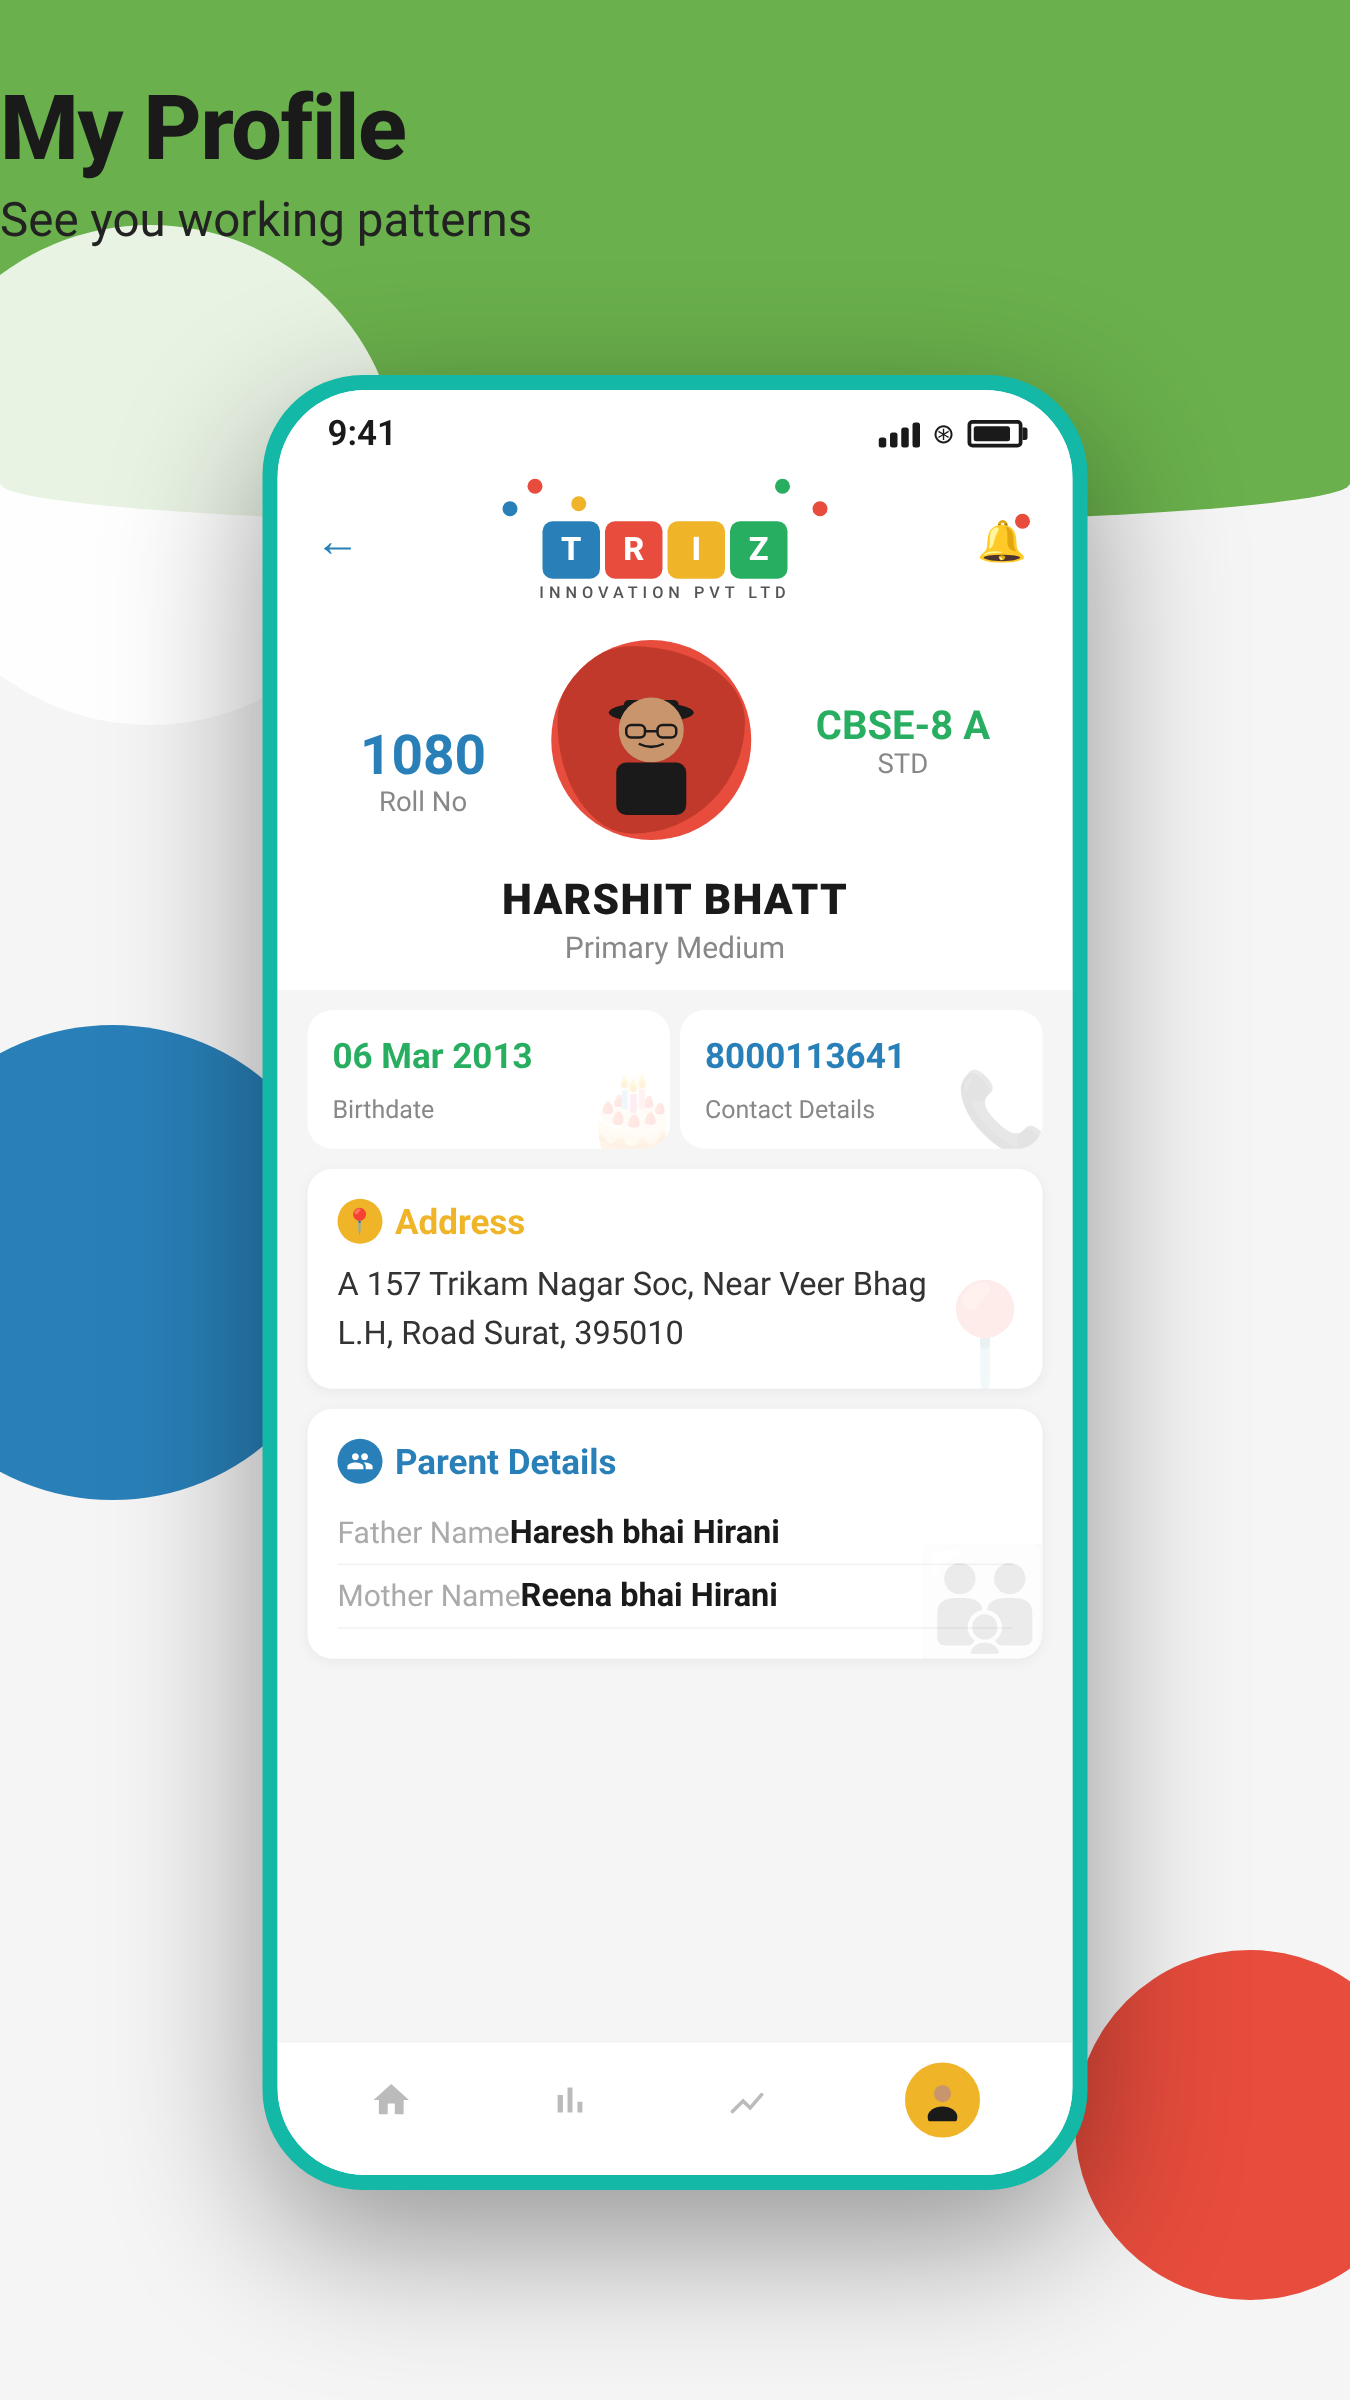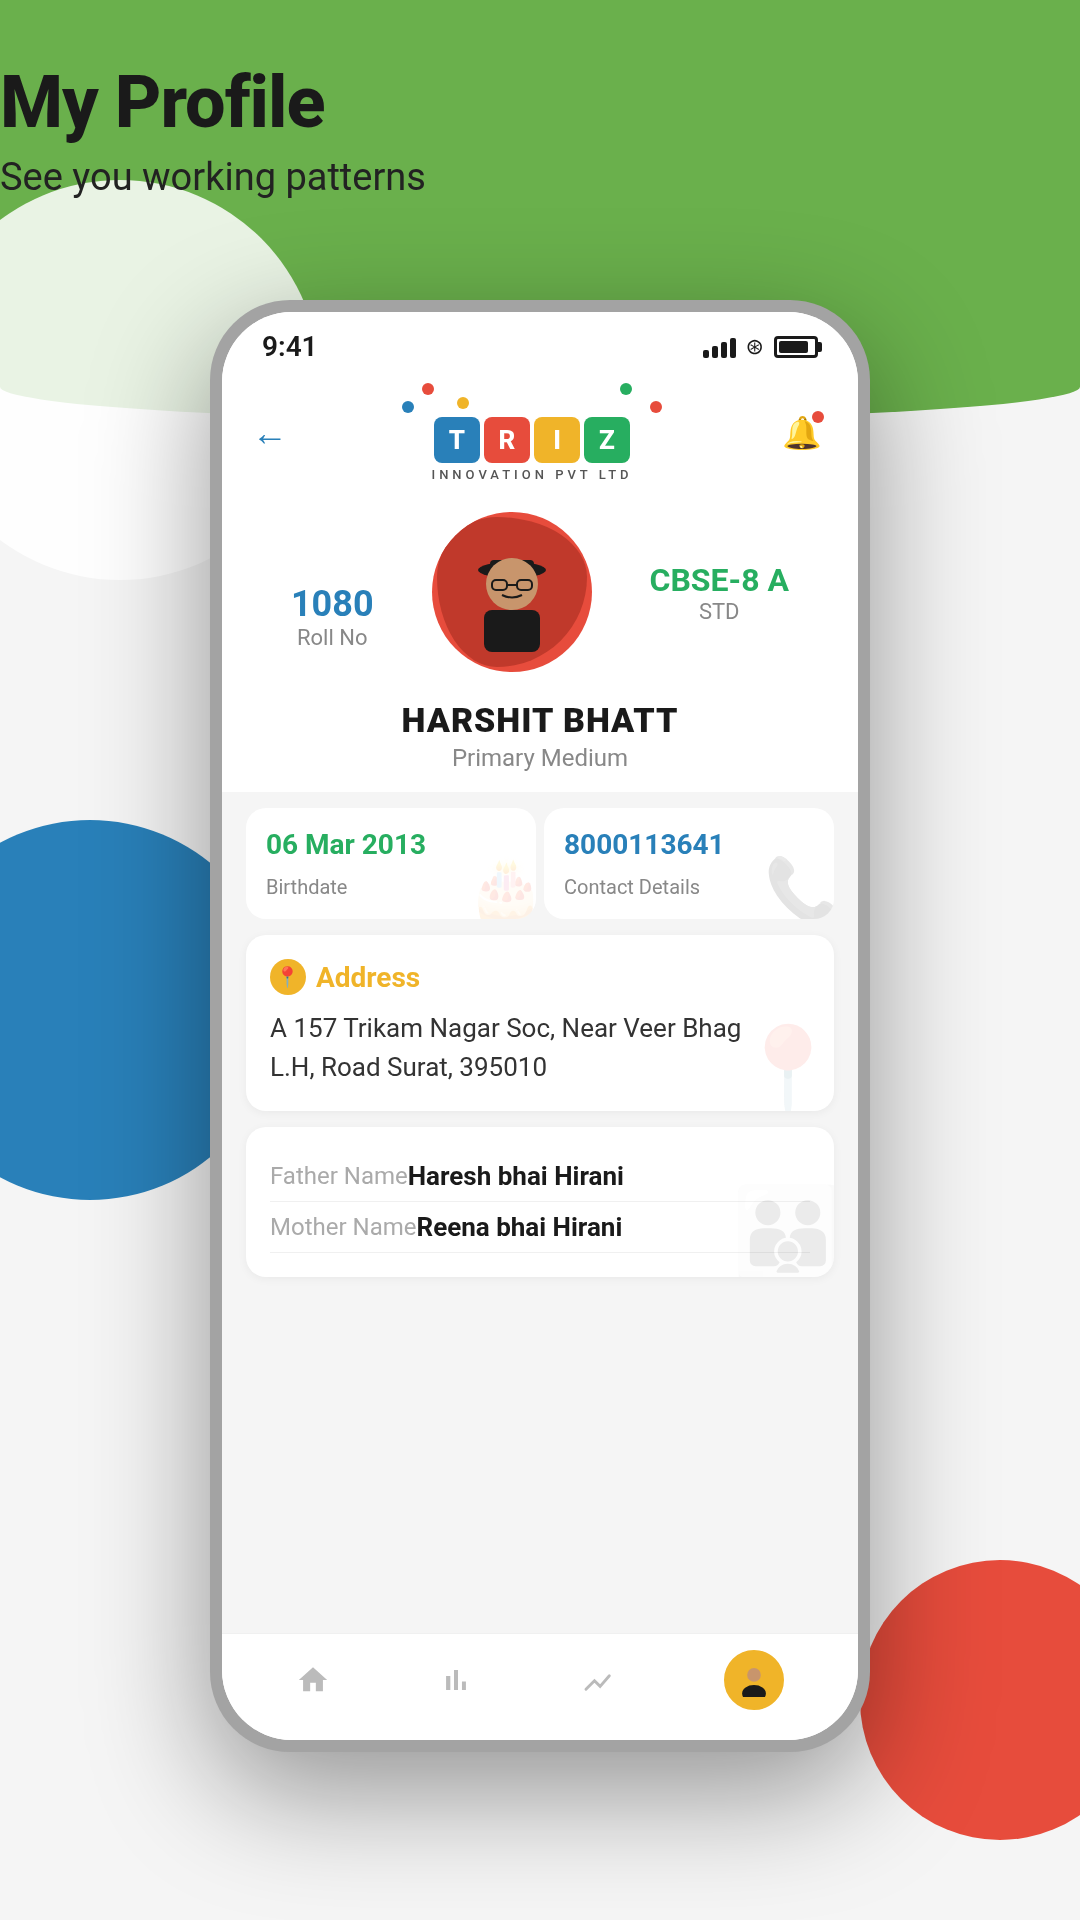--- a/index.html
+++ b/index.html
@@ -85,21 +85,21 @@
     }
 
     
     .phone-frame {
       position: absolute;
       top: 300px;
       left: 50%;
       transform: translateX(-50%);
       width: 660px;
       height: 1452px;
-      background: #a3a3a3;
+      background: #14b8a6;
       border-radius: 80px;
       padding: 12px;
       box-shadow: 0 40px 120px rgba(0,0,0,0.4);
       z-index: 20;
     }
 
     .phone-screen {
       width: 100%;
       height: 100%;
       background: white;
@@ -281,21 +281,21 @@
       justify-content: space-around;
       width: 100%;
       padding: 10px 40px 0;
     }
 
     .roll-info {
       text-align: center;
     }
 
     .roll-number {
-      font-size: 36px;
+      font-size: 44px;
       font-weight: 700;
       color: #2980b9;
       margin-top: 48px;
     }
 
     .roll-label {
       font-size: 22px;
       color: #888;
     }
 
@@ -668,20 +668,28 @@
           <div class="card-title">Address</div>
         </div>
         <div class="address-text">
           <span>A 157 Trikam Nagar Soc, Near Veer Bhag</span><br>
           <span>L.H, Road Surat, 395010</span>
         </div>
         <div class="address-bg-icon">📍</div>
       </div>
 
       <div class="card parent-card">
+        <div class="card-header">
+          <div class="card-title-icon-blue">
+            <svg width="22" height="22" viewBox="0 0 24 24" fill="white">
+              <path d="M16 11c1.66 0 2.99-1.34 2.99-3S17.66 5 16 5c-1.66 0-3 1.34-3 3s1.34 3 3 3zm-8 0c1.66 0 2.99-1.34 2.99-3S9.66 5 8 5C6.34 5 5 6.34 5 8s1.34 3 3 3zm0 2c-2.33 0-7 1.17-7 3.5V19h14v-2.5c0-2.33-4.67-3.5-7-3.5zm8 0c-.29 0-.62.02-.97.05 1.16.84 1.97 1.97 1.97 3.45V19h6v-2.5c0-2.33-4.67-3.5-7-3.5z"></path>
+            </svg>
+          </div>
+          <div class="card-title blue">Parent Details</div>
+        </div>
         <div class="parent-row">
           <span class="parent-label">Father Name</span>
           <span class="parent-value">Haresh bhai Hirani</span>
         </div>
         <div class="parent-row">
           <span class="parent-label">Mother Name</span>
           <span class="parent-value">Reena bhai Hirani</span>
         </div>
         <div class="parent-bg-icon">👪</div>
       </div>

